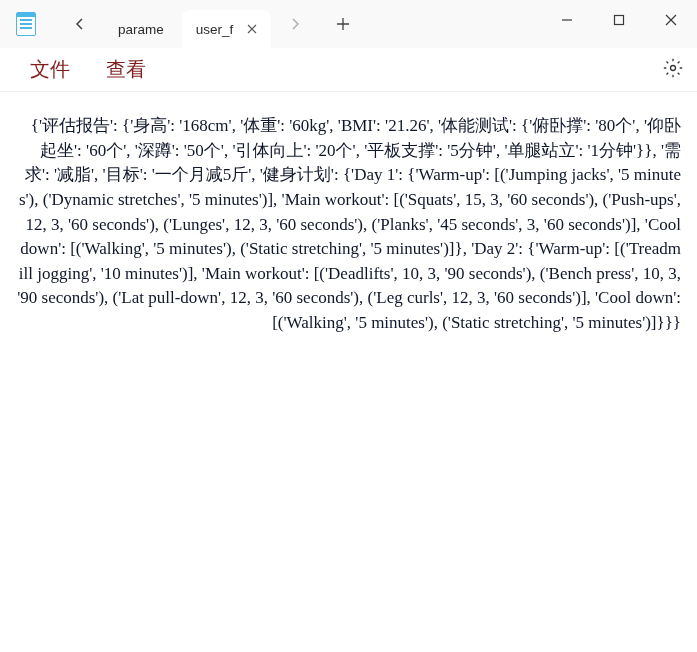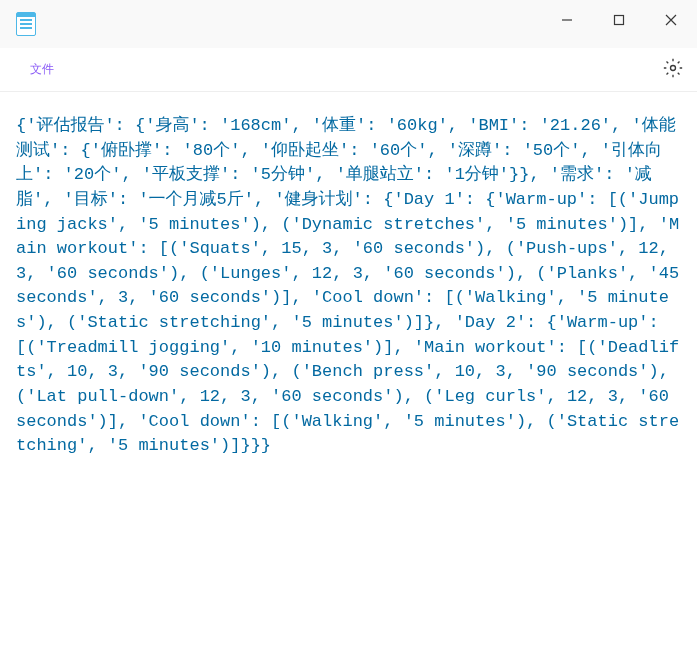--- a/index.html
+++ b/index.html
@@ -117,52 +117,85 @@
       background: #ffffff;
       display: flex;
       align-items: center;
       padding: 0 12px;
       gap: 0;
       border-bottom: 1px solid #eee;
       position: relative;
     }
     .menu-item {
       padding: 8px 18px;
-      font-size: 12px;
-      color: #8b5cf6;
+      font-size: 20px;
+      color: #7f1d1d;
       cursor: pointer;
       border-radius: 4px;
     }
     .gear {
       position: absolute;
       right: 14px;
       top: 50%;
       transform: translateY(-50%);
       cursor: pointer;
       color: #3a3a3a;
     }
     .content {
       background: #ffffff;
       height: calc(652px - 48px - 44px);
       padding: 22px 16px;
-      font-family: Liberation Mono, monospace;
+      font-family: Liberation Serif, serif;
       font-size: 17px;
       line-height: 1.45;
-      color: #0369a1;
+      color: #0f172a;
       white-space: pre-wrap;
       word-break: break-all;
       overflow: auto;
+      text-align: right;
     }
   </style>
 </head>
 <body>
 
 <div class="titlebar">
   <div class="app-icon"></div>
 
+  <div class="tabs">
+    <div class="nav-btn">
+      <svg width="12" height="12" viewBox="0 0 12 12">
+          <path d="M8 1 L3 6 L8 11" stroke="currentColor" stroke-width="1.5" fill="none"></path>
+        </svg>
+    </div>
+
+    <div class="tab">
+      <span>parame</span>
+    </div>
+
+    <div class="tab active">
+      <span>user_f</span>
+      <span class="tab-close">
+        <svg width="10" height="10" viewBox="0 0 10 10">
+            <path d="M1 1 L9 9 M9 1 L1 9" stroke="currentColor" stroke-width="1.2"></path>
+          </svg>
+      </span>
+    </div>
+
+    <div class="nav-btn disabled">
+      <svg width="12" height="12" viewBox="0 0 12 12">
+          <path d="M4 1 L9 6 L4 11" stroke="currentColor" stroke-width="1.5" fill="none"></path>
+        </svg>
+    </div>
+
+    <div class="new-tab">
+      <svg width="14" height="14" viewBox="0 0 14 14">
+          <path d="M7 1 L7 13 M1 7 L13 7" stroke="currentColor" stroke-width="1.3"></path>
+        </svg>
+    </div>
+  </div>
 
   <div class="win-controls">
     <div class="win-btn">
       <svg width="12" height="12" viewBox="0 0 12 12">
           <path d="M1 6 L11 6" stroke="currentColor" stroke-width="1.2"></path>
         </svg>
     </div>
     <div class="win-btn">
       <svg width="12" height="12" viewBox="0 0 12 12">
           <rect x="1.5" y="1.5" width="9" height="9" stroke="currentColor" stroke-width="1.2" fill="none"></rect>
@@ -171,20 +204,21 @@
     <div class="win-btn">
       <svg width="12" height="12" viewBox="0 0 12 12">
           <path d="M1 1 L11 11 M11 1 L1 11" stroke="currentColor" stroke-width="1.2"></path>
         </svg>
     </div>
   </div>
 </div>
 
 <div class="menubar">
   <div class="menu-item">文件</div>
+  <div class="menu-item">查看</div>
   <div class="gear">
     <svg width="20" height="20" viewBox="0 0 24 24" fill="none" stroke="currentColor" stroke-width="1.6">
       <circle cx="12" cy="12" r="3"></circle>
       <path d="M12 1v3M12 20v3M4.2 4.2l2.1 2.1M17.7 17.7l2.1 2.1M1 12h3M20 12h3M4.2 19.8l2.1-2.1M17.7 6.3l2.1-2.1"></path>
     </svg>
   </div>
 </div>
 
 <div class="content">{'评估报告': {'身高': '168cm', '体重': '60kg', 'BMI': '21.26', '体能测试': {'俯卧撑': '80个', '仰卧起坐': '60个', '深蹲': '50个', '引体向上': '20个', '平板支撑': '5分钟', '单腿站立': '1分钟'}}, '需求': '减脂', '目标': '一个月减5斤', '健身计划': {'Day 1': {'Warm-up': [('Jumping jacks', '5 minutes'), ('Dynamic stretches', '5 minutes')], 'Main workout': [('Squats', 15, 3, '60 seconds'), ('Push-ups', 12, 3, '60 seconds'), ('Lunges', 12, 3, '60 seconds'), ('Planks', '45 seconds', 3, '60 seconds')], 'Cool down': [('Walking', '5 minutes'), ('Static stretching', '5 minutes')]}, 'Day 2': {'Warm-up': [('Treadmill jogging', '10 minutes')], 'Main workout': [('Deadlifts', 10, 3, '90 seconds'), ('Bench press', 10, 3, '90 seconds'), ('Lat pull-down', 12, 3, '60 seconds'), ('Leg curls', 12, 3, '60 seconds')], 'Cool down': [('Walking', '5 minutes'), ('Static stretching', '5 minutes')]}}}</div>
 

